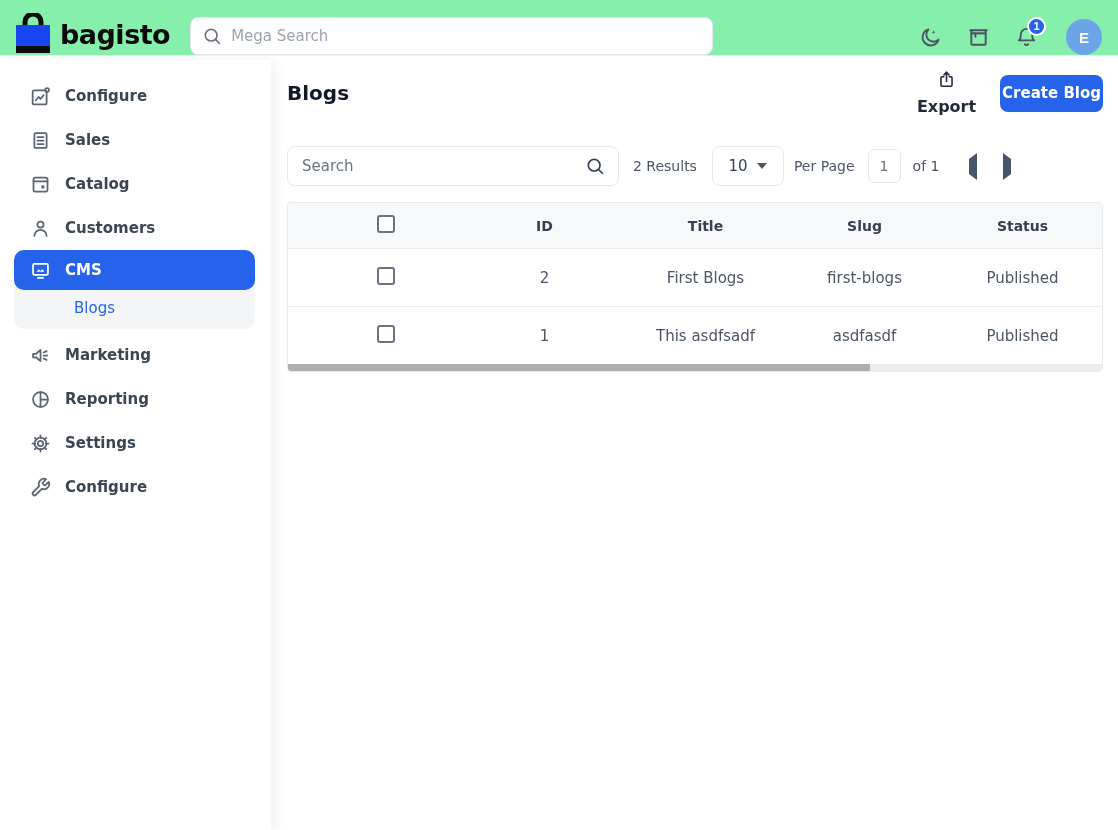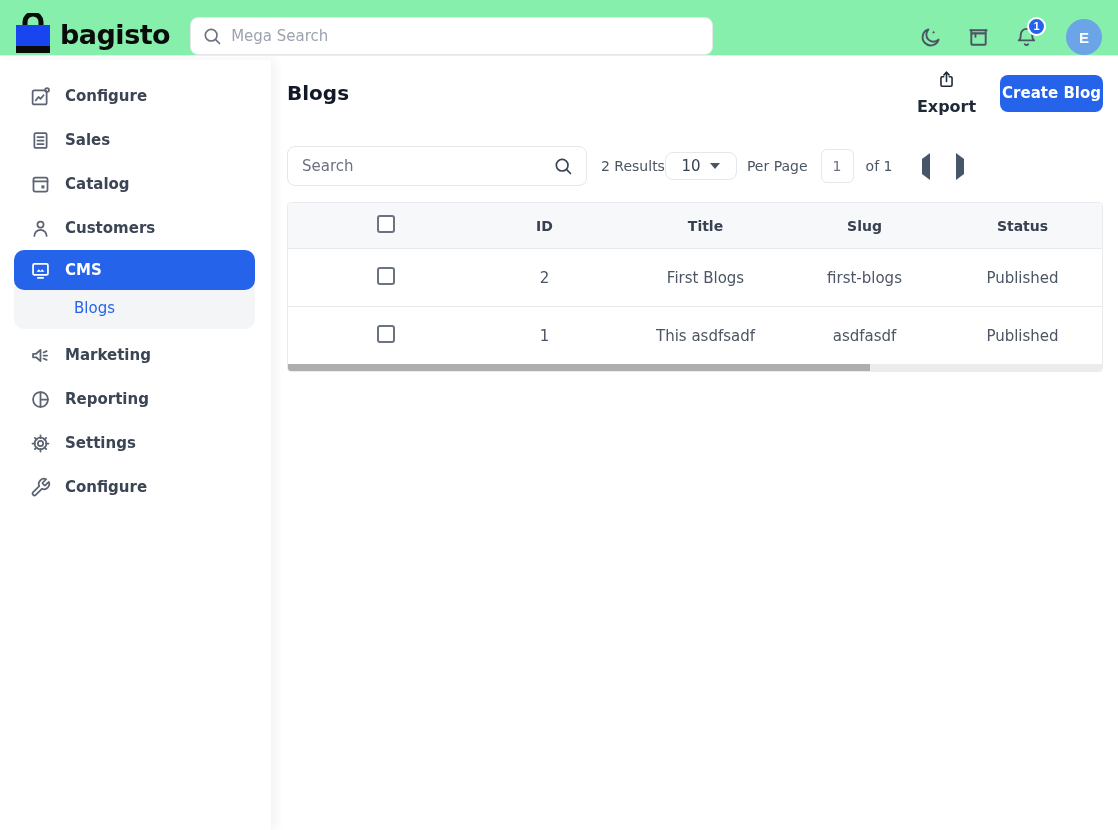--- a/index.html
+++ b/index.html
@@ -71,34 +71,34 @@
   .create-btn {
     background:#2563eb; color:#fff; border:none; border-radius:8px;
     height:37px; padding:0 2px; font-size:15px; font-weight:700;
     cursor:pointer; font-family:inherit;
   }
 
   
   .toolbar { margin-top:30px; display:flex; align-items:center; }
   .grid-search { position:relative; }
   .grid-search input {
-    width:300px; height:40px; border:1px solid #e5e7eb; border-radius:8px;
+    width:332px; height:40px; border:1px solid #e5e7eb; border-radius:8px;
     padding:0 42px 0 14px; font-size:15px; color:#374151; outline:none;
     font-family:inherit;
   }
   .grid-search input::placeholder { color:#6b7280; }
   .grid-search .g-icon { position:absolute; right:14px; top:10px; color:#374151; cursor:pointer; }
   .results { margin-left:14px; font-size:14px; color:#4b5563; white-space:nowrap; }
   .filter-btn {
     margin-left:21px; height:40px; padding:0 19px; display:flex; align-items:center; gap:9px;
     background:#fff; border:1px solid #e5e7eb; border-radius:8px; cursor:pointer;
     font-size:15px; color:#374151; font-family:inherit;
   }
   .pp-select {
-    height:28px; width:72px; display:flex; align-items:center;
+    margin-left:15px; height:40px; width:72px; display:flex; align-items:center;
     justify-content:center; gap:10px; border:1px solid #e5e7eb; border-radius:8px;
     cursor:pointer; font-size:15px; color:#374151; background:#fff;
   }
   .caret-down {
     width:0; height:0; border-left:5px solid transparent; border-right:5px solid transparent;
     border-top:6px solid #4b5563;
   }
   .pp-label { margin-left:10px; font-size:14px; color:#4b5563; white-space:nowrap; }
   .page-box {
     margin-left:13px; width:33px; height:34px; border:1px solid #e5e7eb; border-radius:6px;

